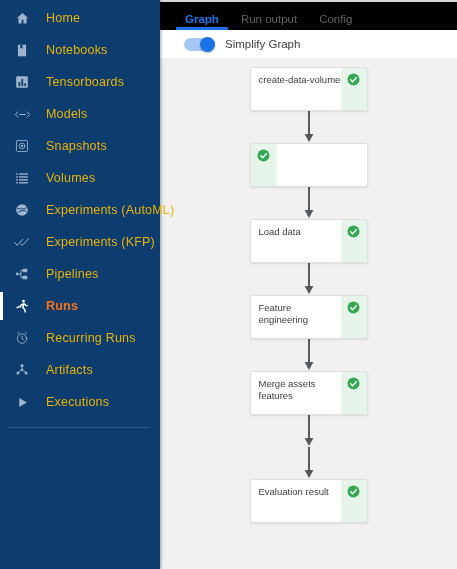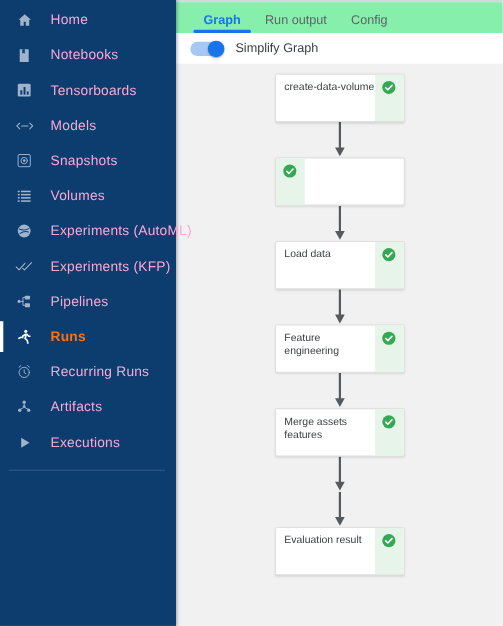--- a/index.html
+++ b/index.html
@@ -24,21 +24,21 @@
     padding-left:12px;box-sizing:border-box;position:relative;
     cursor:pointer;
   }
   .nav-item .ico{
     width:20px;height:20px;flex:0 0 20px;
     display:flex;align-items:center;justify-content:center;
     color:#9fb4cc;
   }
   .nav-item .ico svg{display:block;}
   .nav-label{
-    margin-left:14px;font-size:12.5px;color:#f9a8d4;
+    margin-left:14px;font-size:12.5px;color:#eab308;
     letter-spacing:.2px;white-space:nowrap;
   }
   .nav-item.active .nav-label{color:#f97316;font-weight:bold;}
   .nav-item.active .ico{color:#ffffff;}
   .nav-item.active:before{
     content:"";position:absolute;left:0;top:2px;bottom:2px;
     width:3px;background:#ffffff;
   }
   .divider{
     height:1px;background:#2c5a8a;margin:9px 10px 9px 8px;
@@ -49,35 +49,35 @@
   }
   .ext{margin-left:4px;display:inline-flex;align-items:flex-start;
        color:#9fb4cc;transform:translateY(-3px);}
   .ext svg{display:block;}
 
   
   .main{flex:1;height:569px;position:relative;background:#ffffff;
         display:flex;flex-direction:column;min-width:0;}
   .topline{height:2px;background:#d7d7d7;width:100%;}
   .tabs{
-    height:28px;background:#86efac;display:flex;align-items:flex-end;
+    height:28px;background:#000000;display:flex;align-items:flex-end;
     padding-left:14px;box-sizing:border-box;flex:0 0 28px;
   }
   .tab{
     font-size:11.5px;color:#5f6368;padding:0 11px 5px 11px;
     position:relative;cursor:pointer;white-space:nowrap;
   }
   .tab.active{color:#1a73e8;font-weight:bold;}
   .tab.active:after{
     content:"";position:absolute;left:2px;right:2px;bottom:0;
     height:3px;background:#1a73e8;border-radius:1px;
   }
   .toolbar{
     height:28px;background:#fff;display:flex;align-items:center;
-    padding-left:13px;box-sizing:border-box;flex:0 0 28px;
+    padding-left:24px;box-sizing:border-box;flex:0 0 28px;
   }
   .switch{
     width:30px;height:13px;border-radius:7px;background:#a6c8f5;
     position:relative;flex:0 0 30px;cursor:pointer;
   }
   .switch .knob{
     position:absolute;width:15px;height:15px;border-radius:50%;
     background:#1a73e8;top:-1px;right:-1px;
     box-shadow:0 1px 2px rgba(0,0,0,.3);
   }

